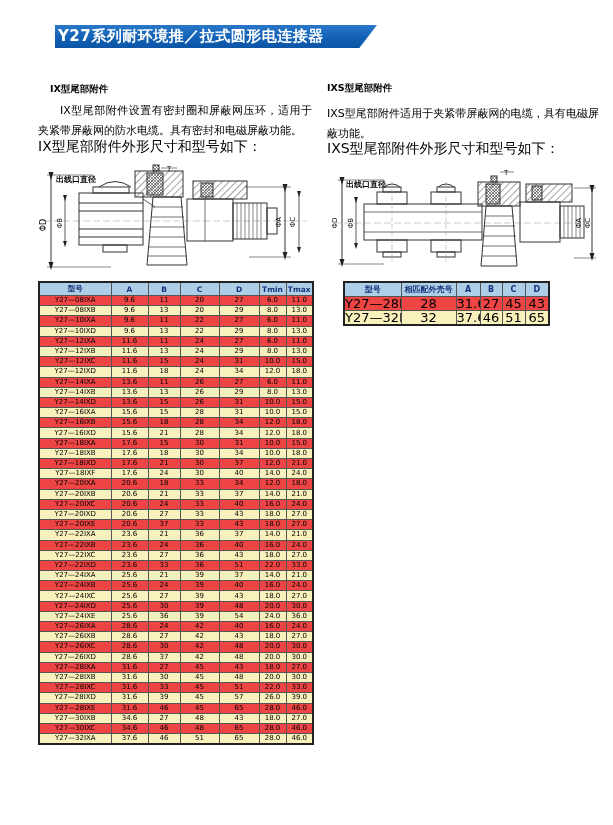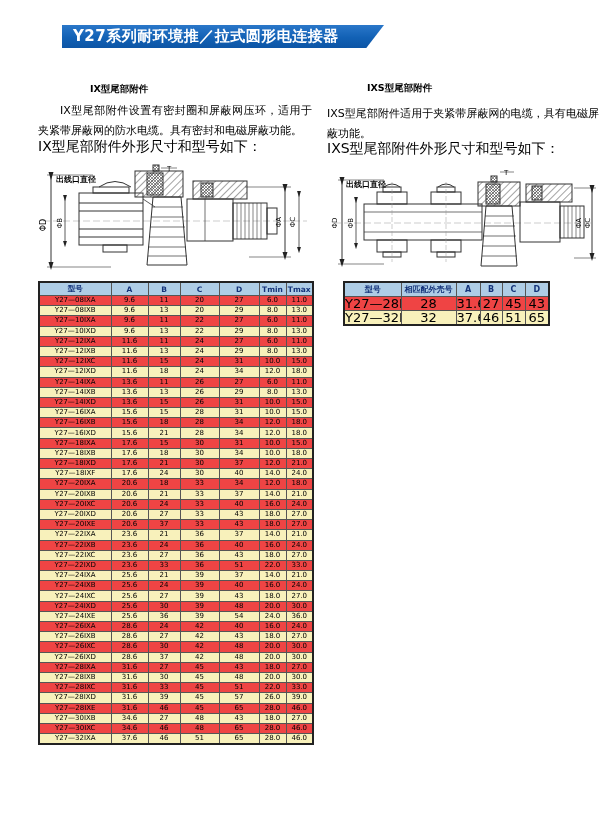--- a/index.html
+++ b/index.html
@@ -1,25 +1,25 @@
 <!DOCTYPE html>
 <html><head>
 <meta charset="utf-8">
 <style>
   html,body{margin:0;padding:0;background:#fff;}
   .page{position:relative;width:613px;height:825px;background:#ffffff;overflow:hidden;
         font-family:"DejaVu Sans","Liberation Sans",sans-serif;color:#000;}
   
-  .banner{position:absolute;top:25px;left:62px;width:322px;height:23px;
+  .banner{position:absolute;top:25px;left:55px;width:322px;height:23px;
           background:linear-gradient(180deg,#2a77c9 0%,#1261b5 55%,#0d55a5 100%);
           clip-path:polygon(0 0,100% 0,94.5% 100%,0 100%);
           color:#fff;font-weight:bold;font-size:15px;line-height:23px;
-          padding-left:11px;box-sizing:border-box;letter-spacing:0.5px;white-space:nowrap;}
+          padding-left:3px;box-sizing:border-box;letter-spacing:0.5px;white-space:nowrap;}
   
-  .sec-h{position:absolute;font-size:9.5px;font-weight:bold;white-space:nowrap;margin-left:40px;}
+  .sec-h{position:absolute;font-size:9.5px;font-weight:bold;white-space:nowrap;}
   .para{position:absolute;font-size:11px;line-height:20px;text-align:justify;}
   .indent{text-indent:2em;}
   .caption{position:absolute;font-size:14px;white-space:nowrap;}
   
   table.dtable{position:absolute;border-collapse:collapse;table-layout:fixed;background:#ef4444;
                border:2px solid #222;}
   table.dtable th{background:#aecde6;color:#14337a;font-size:7.5px;font-weight:bold;
                   border:1px solid #555;height:12px;padding:0;text-align:center;}
   table.dtable td{font-size:7px;color:#000;border:1px solid #555;height:9.2px;
                   text-align:center;padding:0;line-height:1;white-space:nowrap;overflow:hidden;}

